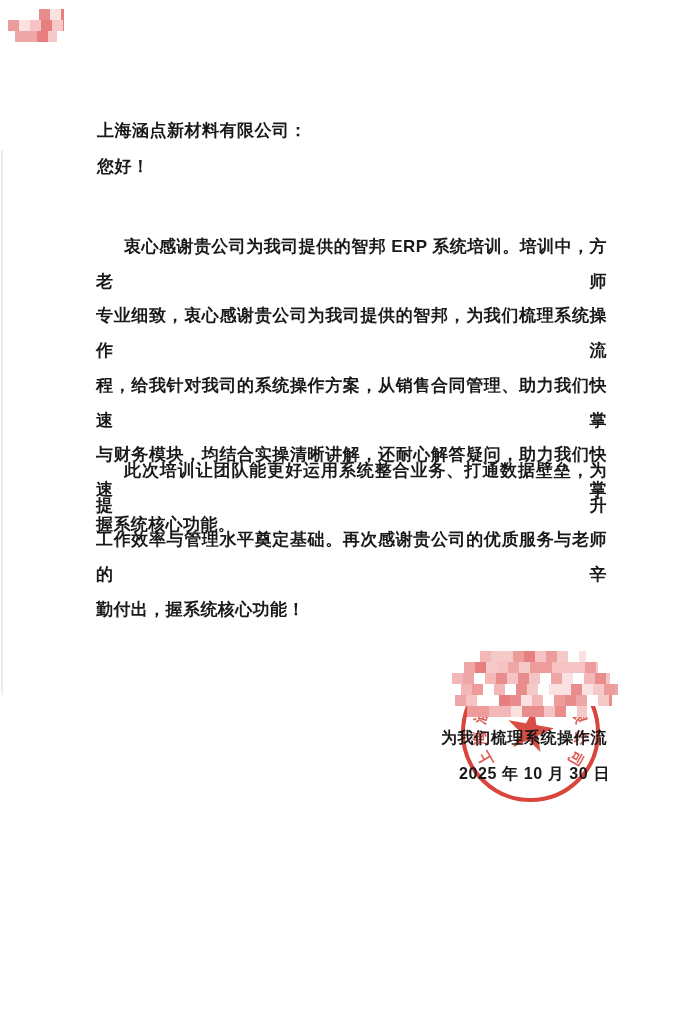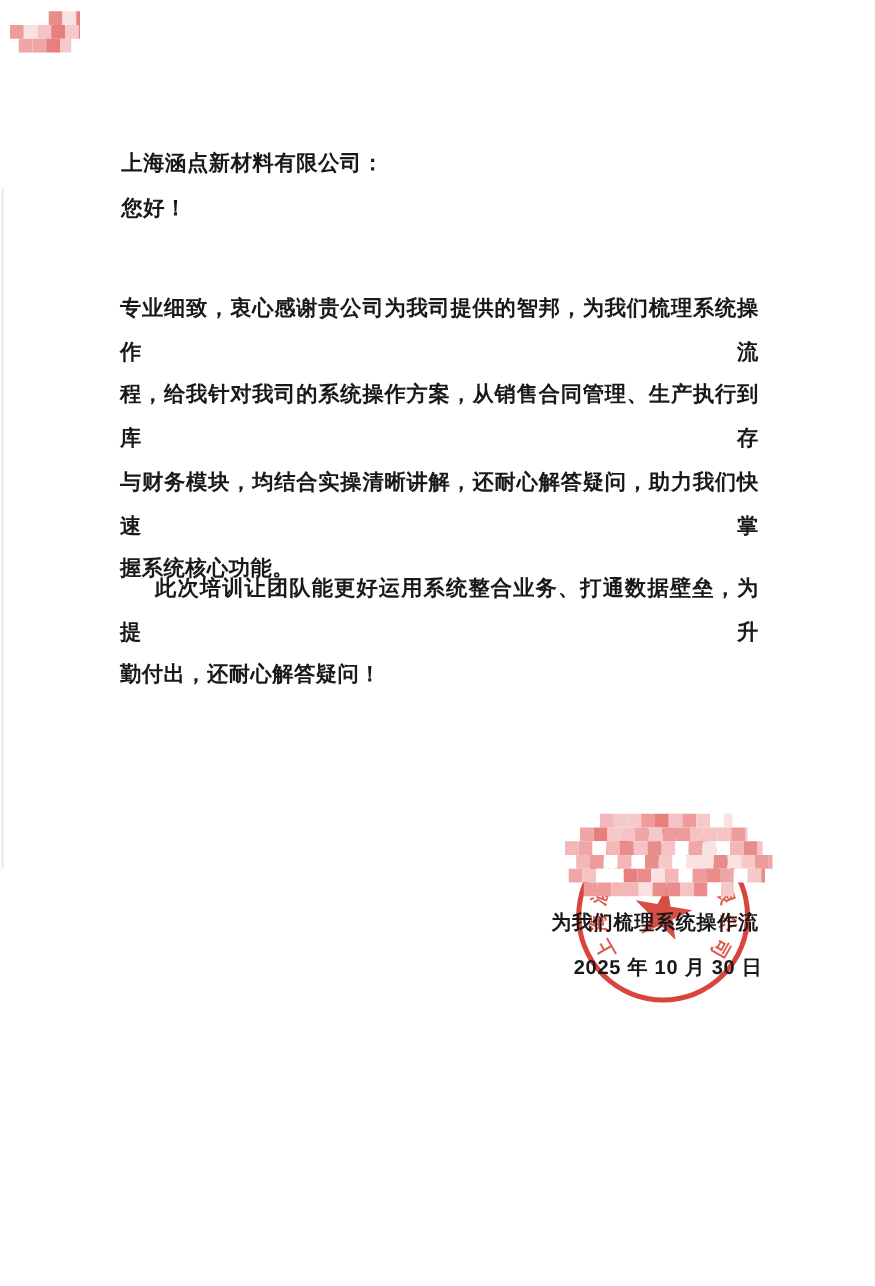--- a/index.html
+++ b/index.html
@@ -105,29 +105,31 @@
       <i style="left: 18px; top: 22px; width: 11px; height: 11px; background: rgb(239, 166, 166);"></i>
       <i style="left: 29px; top: 22px; width: 11px; height: 11px; background: rgb(232, 127, 127);"></i>
       <i style="left: 40px; top: 22px; width: 9px; height: 11px; background: rgb(246, 201, 201);"></i>
     </div>
 
 
   <div class="salutation">上海涵点新材料有限公司：</div>
   <div class="greeting">您好！</div>
 
   <div class="para para-1">
+    <div class="line indent">衷心感谢贵公司为我司提供的智邦 ERP 系统培训。培训中，方老师</div>
     <div class="line">专业细致，衷心感谢贵公司为我司提供的智邦，为我们梳理系统操作流</div>
-    <div class="line">程，给我针对我司的系统操作方案，从销售合同管理、生产执行到库存</div>
+    <div class="line">程，给我针对我司的系统操作方案，从销售合同管理、助力我们快速掌</div>
     <div class="line">与财务模块，均结合实操清晰讲解，还耐心解答疑问，助力我们快速掌</div>
     <div class="line last">握系统核心功能。</div>
   </div>
 
   <div class="para para-2">
     <div class="line indent">此次培训让团队能更好运用系统整合业务、打通数据壁垒，为提升</div>
-    <div class="line last">勤付出，还耐心解答疑问！</div>
+    <div class="line">工作效率与管理水平奠定基础。再次感谢贵公司的优质服务与老师的辛</div>
+    <div class="line last">勤付出，握系统核心功能！</div>
   </div>
 
   <div class="stamp">
     <div class="seal-ring"></div>
     <div class="seal-arc">
         <span class="arc-char" style="left: 24.4667px; top: 95.5px; transform: translate(-50%, -50%) rotate(-120deg);">上</span>
         <span class="arc-char" style="left: 17.7849px; top: 74.9355px; transform: translate(-50%, -50%) rotate(-96deg);">海</span>
         <span class="arc-char" style="left: 20.0451px; top: 53.4311px; transform: translate(-50%, -50%) rotate(-72deg);">涵</span>
         <span class="arc-char" style="left: 30.8565px; top: 34.7052px; transform: translate(-50%, -50%) rotate(-48deg);">点</span>
         <span class="arc-char" style="left: 48.3497px; top: 21.9956px; transform: translate(-50%, -50%) rotate(-24deg);">新</span>

